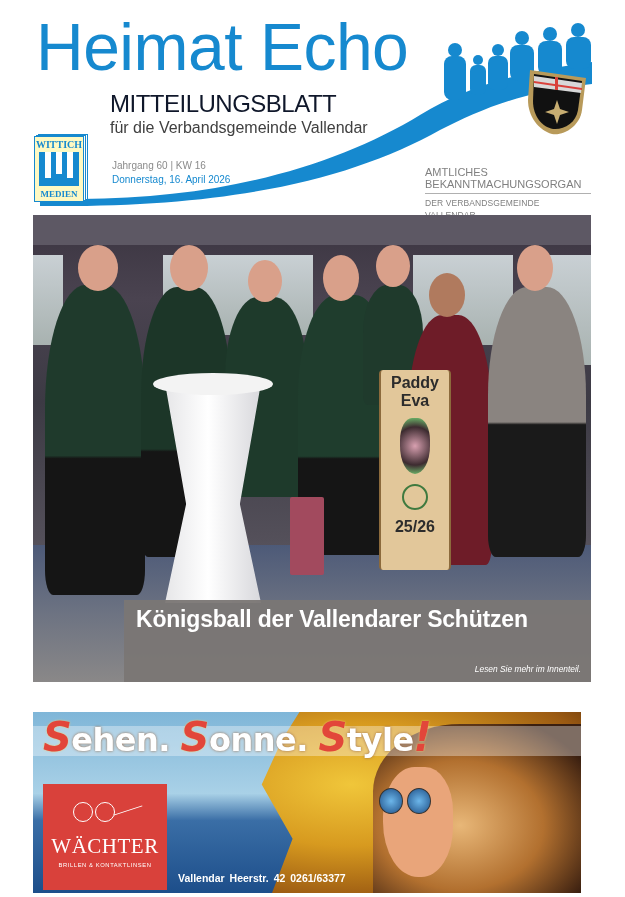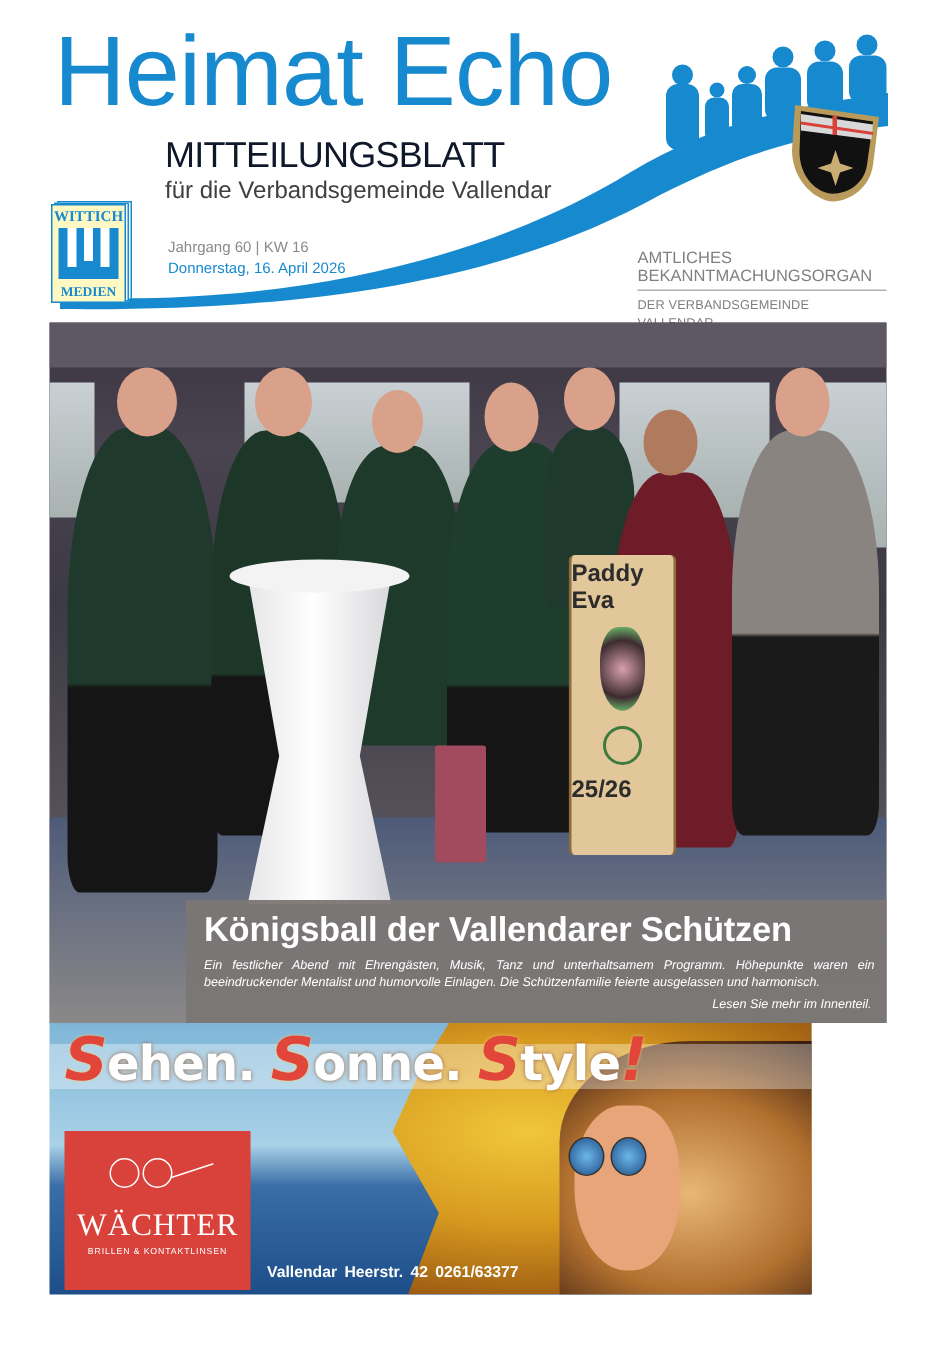--- a/index.html
+++ b/index.html
@@ -46,39 +46,39 @@
   .photo .ceiling { position: absolute; left: 0; top: 0; width: 100%; height: 30px; background: #5d5864; }
   .photo .window { position: absolute; background: linear-gradient(180deg,#c9d0d4,#a8b2b0); }
   .photo .floor { position: absolute; left: 0; top: 330px; width: 100%; height: 137px; background: linear-gradient(180deg,#4d5a78,#6d7382 50%,#8a8888); }
   .photo .person { position: absolute; border-radius: 40% 40% 8% 8%; }
   .photo .head { position: absolute; border-radius: 50%; background: #d9a08a; }
   .photo .table-top { position: absolute; left: 120px; top: 158px; width: 120px; height: 22px; border-radius: 50%; background: #f3f3f3; }
   .photo .table-body { position: absolute; left: 132px; top: 168px; width: 96px; height: 220px; background: linear-gradient(90deg,#e6e6e8,#ffffff 45%,#d8d8dc); clip-path: polygon(0 0,100% 0,78% 55%,100% 100%,0 100%,22% 55%); }
   .photo .board {
     position: absolute; left: 346px; top: 155px; width: 68px; height: 200px; background: #e2c79a;
     border-left: 2px solid #8c6a3c; border-right: 2px solid #8c6a3c; border-radius: 4px;
-    color: #2c2c2c; font-weight: bold;
+    text-align: center; color: #2c2c2c; font-weight: bold;
   }
   .photo .board .n1 { font-size: 16px; margin-top: 4px; line-height: 18px; }
   .photo .board .n2 { font-size: 16px; line-height: 18px; }
   .photo .board .emb { width: 30px; height: 56px; margin: 8px auto 0; border-radius: 40% 40% 50% 50%; background: radial-gradient(circle,#d8a0b0 0%,#3d2b30 60%,#7be07a 100%); }
   .photo .board .wheel { width: 22px; height: 22px; margin: 10px auto 0; border-radius: 50%; border: 2px solid #3f7a3f; }
   .photo .board .yr { font-size: 16px; margin-top: 8px; }
   .photo .bag { position: absolute; left: 257px; top: 282px; width: 34px; height: 78px; background: #a24a5e; border-radius: 2px; }
 
   .caption {
     left: 124px; top: 600px; width: 467px; height: 82px; background: rgba(122,118,116,0.95); color: #fff;
   }
   .caption .h { position: absolute; left: 12px; top: 6px; font-size: 23px; font-weight: bold; white-space: nowrap; letter-spacing: -0.2px; }
   .caption .p { position: absolute; left: 12px; top: 38px; width: 447px; font-size: 8.4px; line-height: 10.5px; font-style: italic; text-align: justify; }
   .caption .more { position: absolute; right: 10px; top: 64px; font-size: 8.4px; font-style: italic; }
 
   
   .ad {
-    left: 33px; top: 682px; width: 508px; height: 181px; overflow: hidden;
+    left: 33px; top: 712px; width: 548px; height: 181px; overflow: hidden;
     background: linear-gradient(180deg, #7fb6d8 0%, #a9d1e7 45%, #3a6ea6 60%, #1d4e8a 100%);
   }
   .ad .rock { position: absolute; left: 215px; top: 0; width: 343px; height: 181px;
     background: radial-gradient(ellipse at 30% 40%, #f0c63a 0%, #d79a1f 40%, #9b5a12 75%, #4a2208 100%);
     clip-path: polygon(15% 0,100% 0,100% 100%,7% 100%,13% 70%,4% 40%,10% 15%); }
   .ad .hair { position: absolute; left: 340px; top: 12px; width: 218px; height: 169px;
     background: radial-gradient(ellipse at 40% 60%, #e8b778 0%, #b2702f 45%, #3a1f10 80%); border-radius: 40% 0 0 0; }
   .ad .face { position: absolute; left: 350px; top: 55px; width: 70px; height: 110px; background: #e9a57a; border-radius: 45% 40% 45% 50%; }
   .ad .glass { position: absolute; top: 76px; width: 22px; height: 24px; border-radius: 50%; background: radial-gradient(circle,#6cb6ea,#1f4f86); border: 1px solid #333; }
   .ad .band { position: absolute; left: 0; top: 14px; width: 558px; height: 30px; background: rgba(255,255,255,0.35); }
@@ -183,21 +183,20 @@
     <div class="n1">Paddy</div>
     <div class="n2">Eva</div>
     <div class="emb"></div>
     <div class="wheel"></div>
     <div class="yr">25/26</div>
   </div>
 </section>
 
 <section class="abs caption">
   <div class="h">Königsball der Vallendarer Schützen</div>
-  <div class="p">Ein festlicher Abend mit Ehrengästen, Musik, Tanz und unterhaltsamem Programm. Höhepunkte waren ein beeindruckender Mentalist und humorvolle Einlagen. Die Schützenfamilie feierte ausgelassen und harmonisch.</div>
   <div class="more">Lesen Sie mehr im Innenteil.</div>
 </section>
 
 <section class="abs ad">
   <div class="rock"></div>
   <div class="hair"></div>
   <div class="face"></div>
   <div class="glass" style="left:346px"></div>
   <div class="glass" style="left:374px"></div>
   <div class="band"></div>

